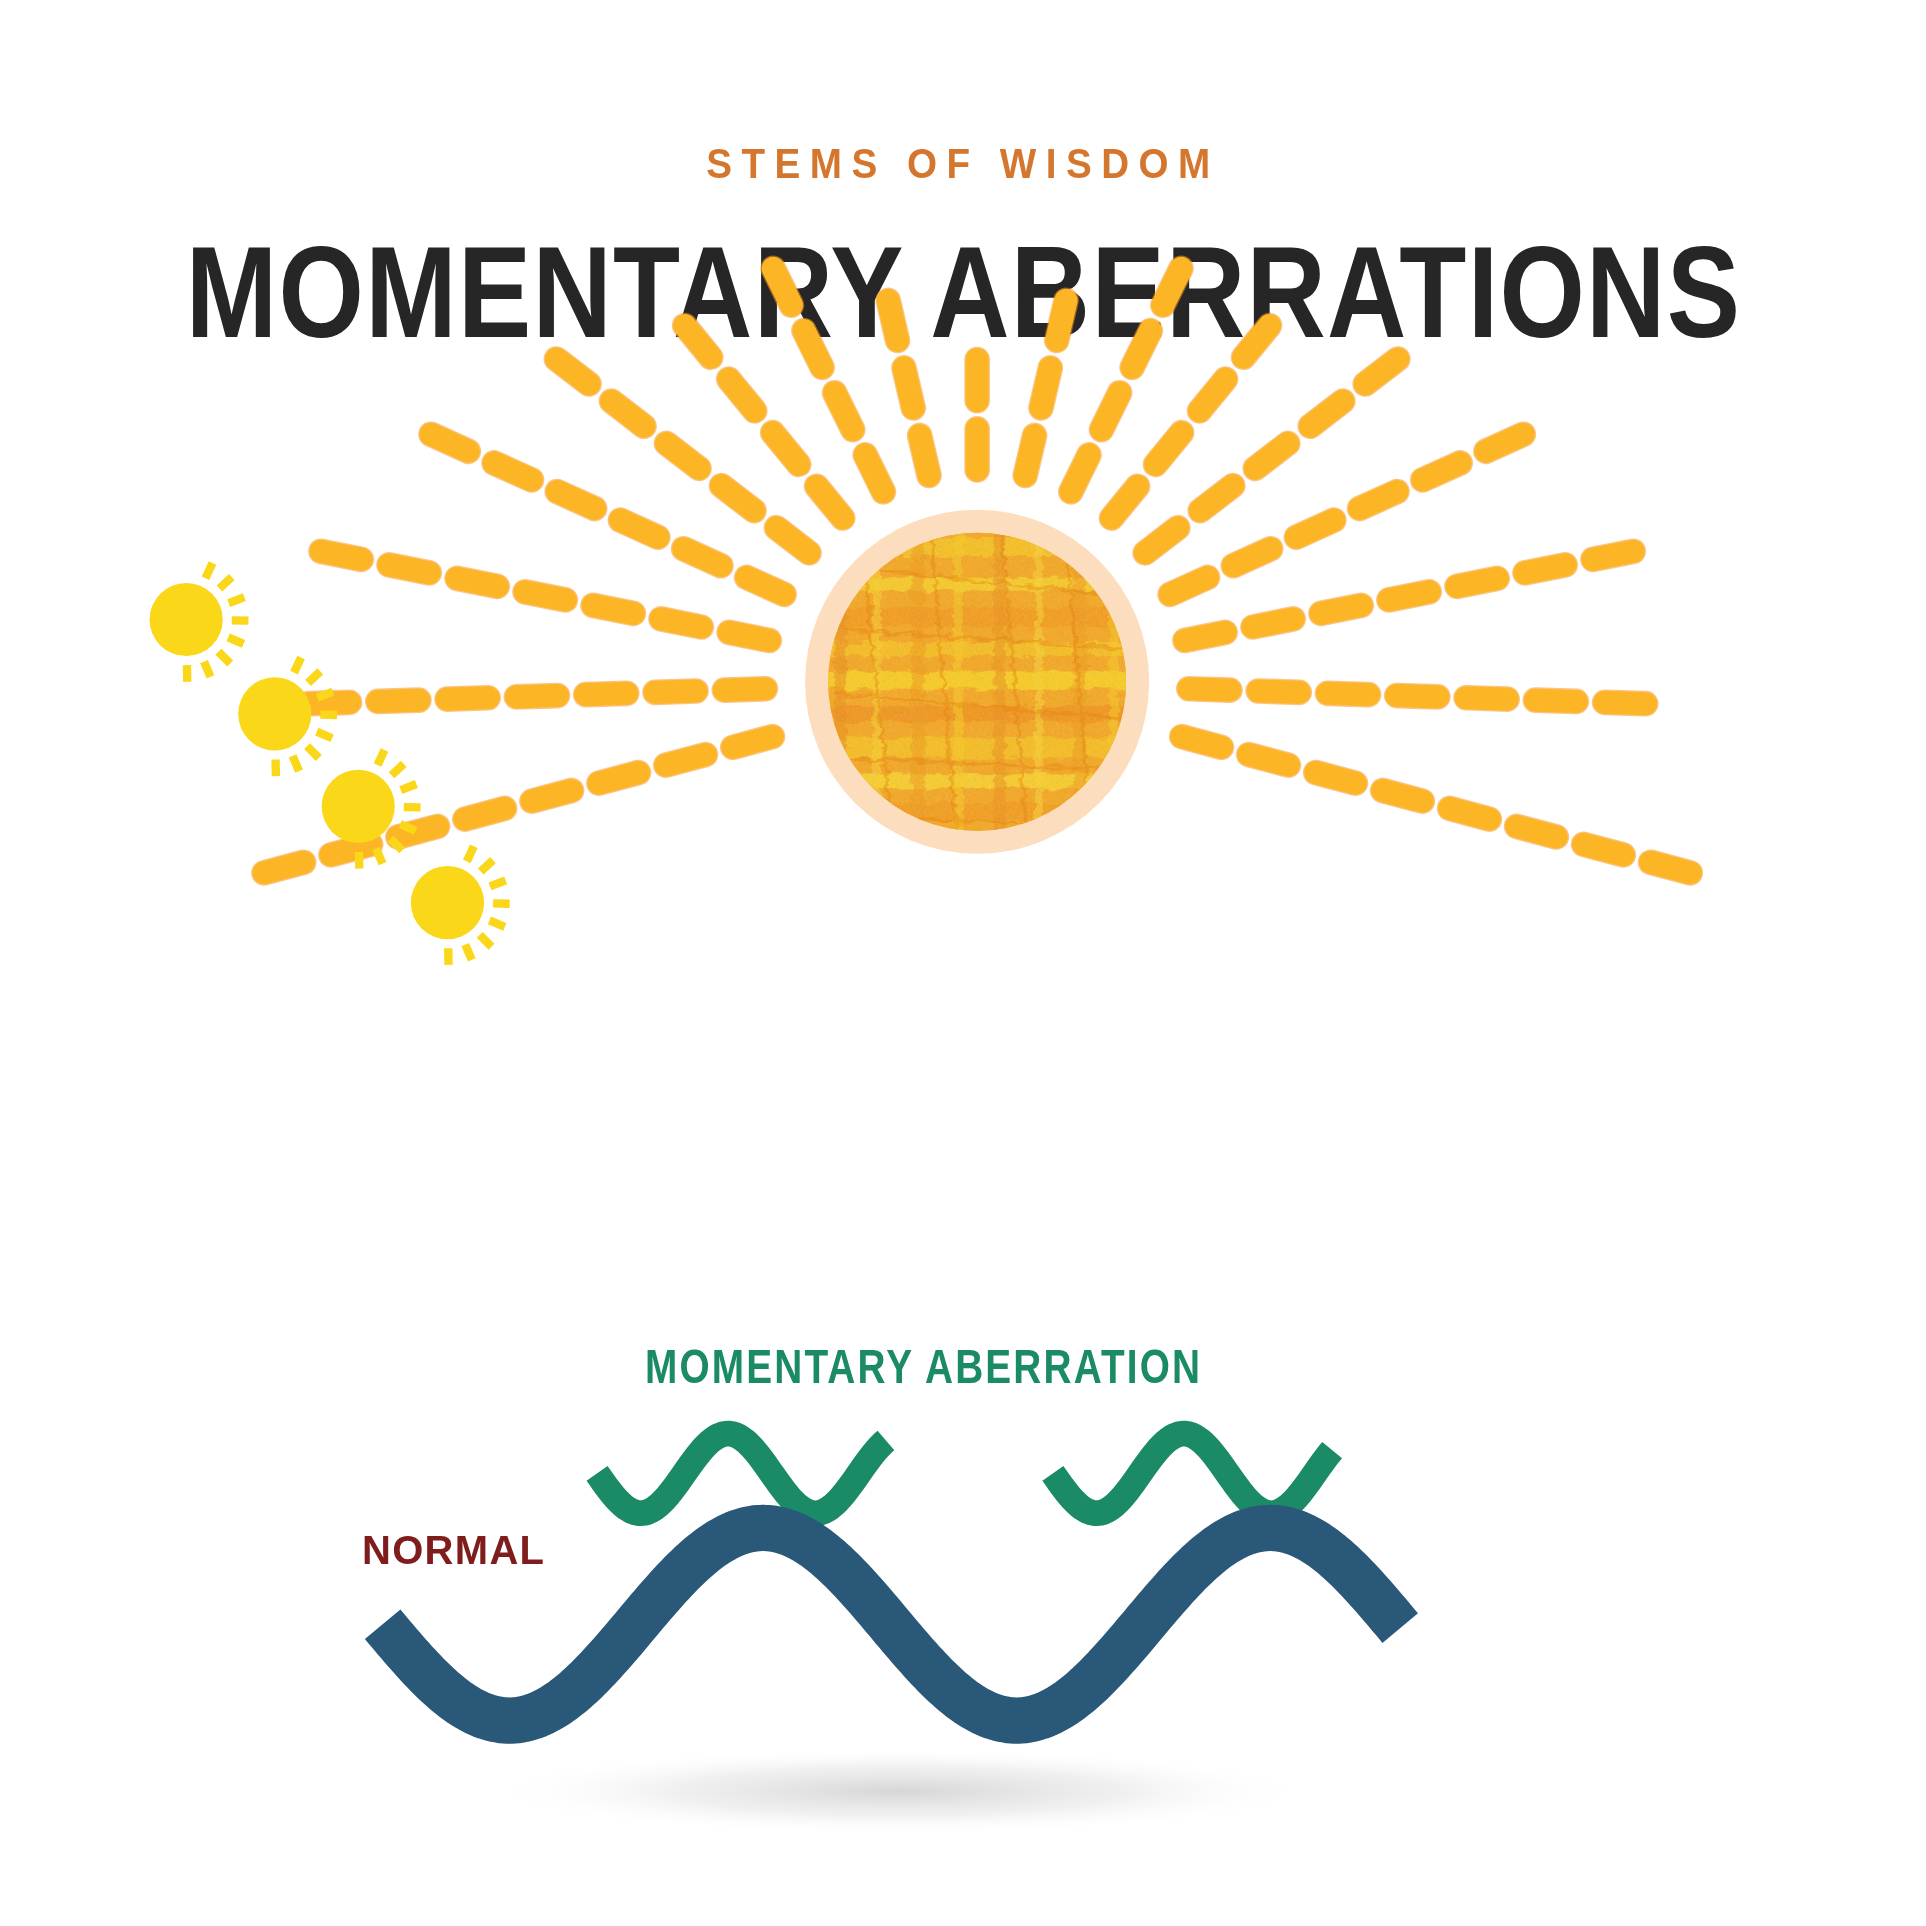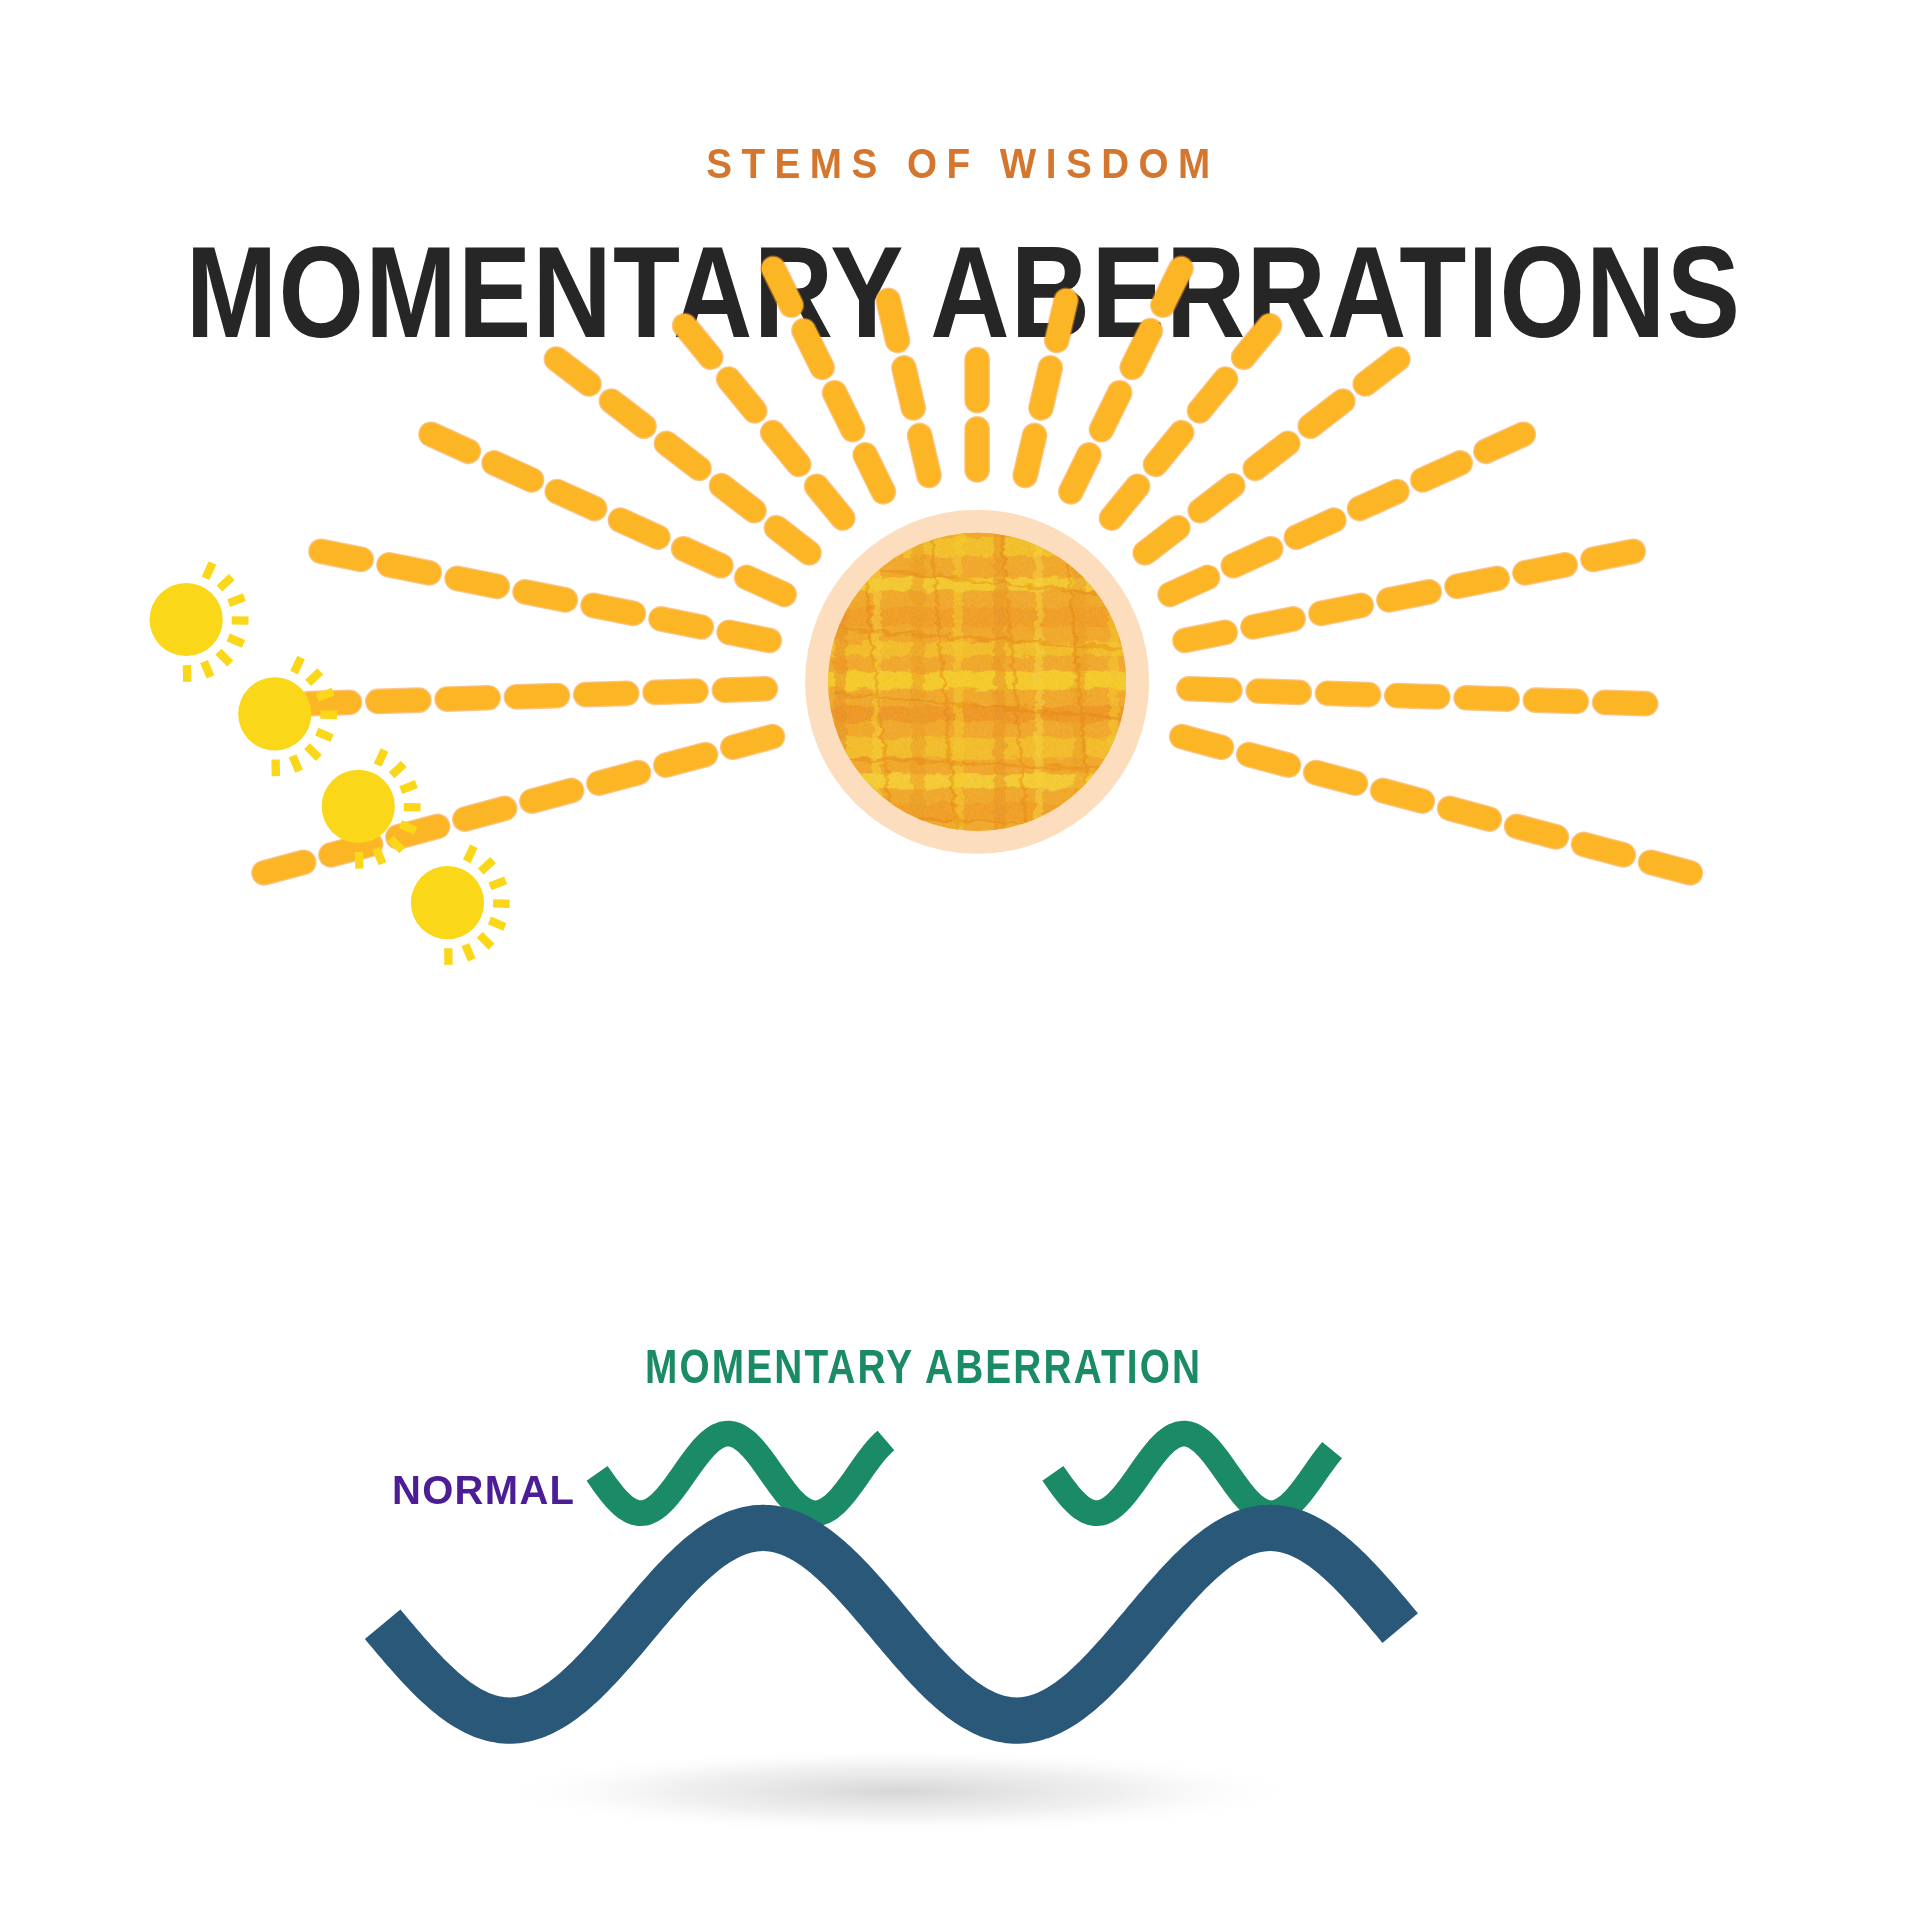--- a/index.html
+++ b/index.html
@@ -89,28 +89,27 @@
     font-size: 40px;
     letter-spacing: 2.2px;
     color: #1b8a66;
     transform: scaleY(1.22) scaleX(0.97);
     transform-origin: left top;
     white-space: nowrap;
   }
   .label-normal {
     position: absolute;
     left: 362px;
-    top: 1468px;
+    top: 1528px;
     font-family: "Liberation Sans", sans-serif;
     font-weight: 700;
     font-size: 40px;
     letter-spacing: 1.3px;
-    color: #4c1d95;
+    color: #7f1d1d;
     white-space: nowrap;
-    margin-left: 30px;
   }
 </style>
 </head>
 <body>
 
 <div id="poster">
 
   <div class="eyebrow">STEMS OF WISDOM</div>
 
   <div class="headline-wrap">

